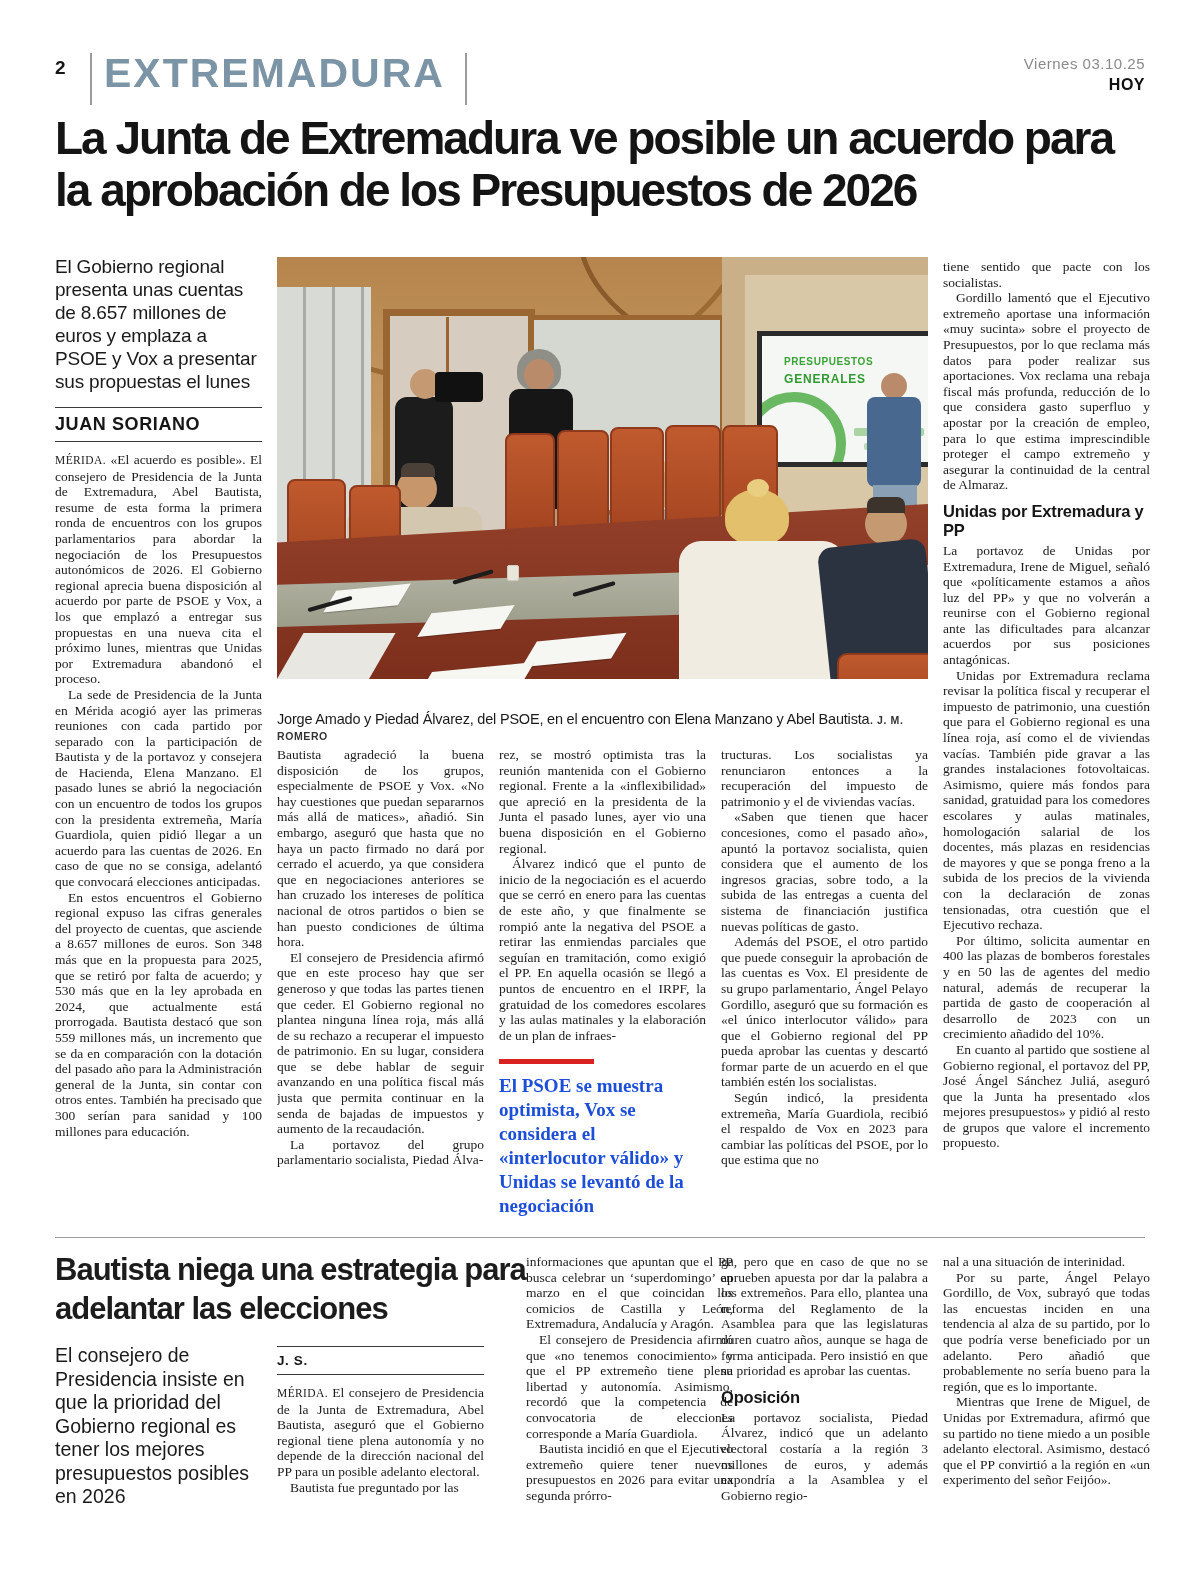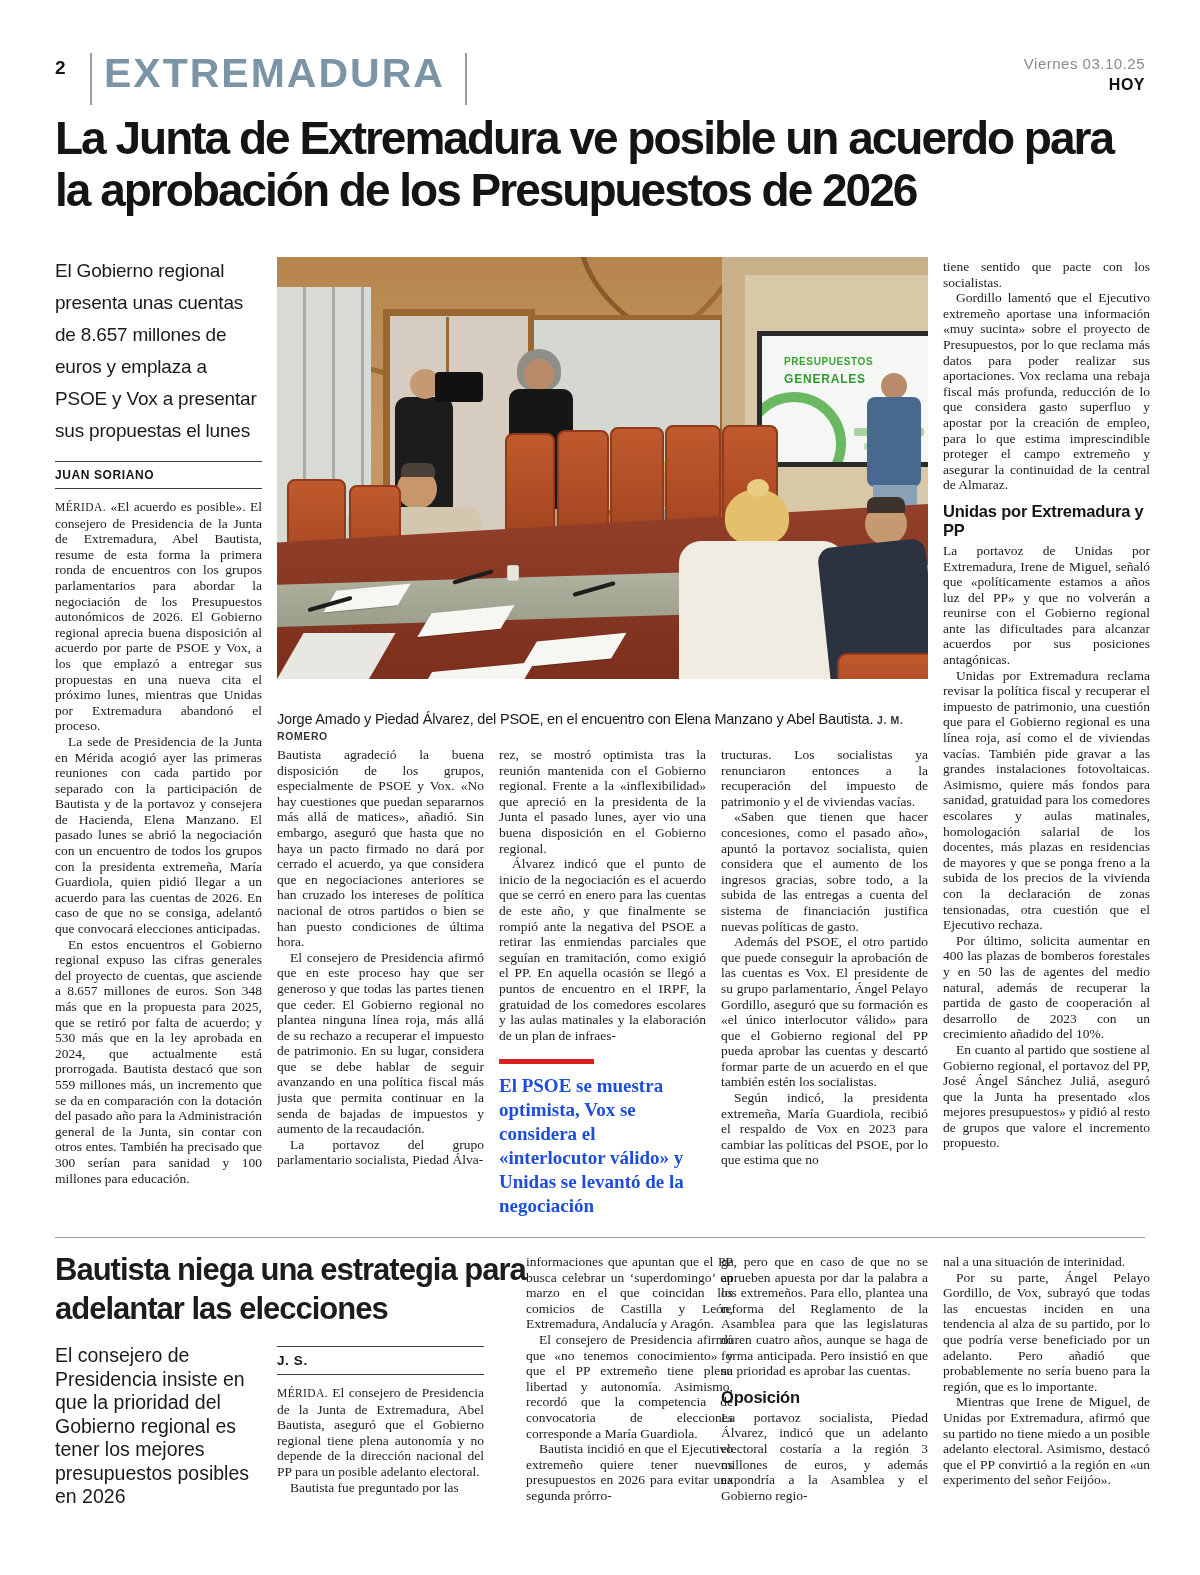--- a/index.html
+++ b/index.html
@@ -18,23 +18,23 @@
   
   .headline{left:55px;top:112px;width:1095px;font-size:46px;line-height:52px;font-weight:700;
             letter-spacing:-2px;color:#141414;}
   .b-headline{left:0;top:2px;width:480px;font-size:31px;line-height:39px;font-weight:700;
               letter-spacing:-1px;color:#1c1c1c;}
 
   
   .main{left:55px;top:255px;width:1090px;height:975px;}
   .bottom{left:55px;top:1248px;width:1090px;height:310px;}
   .col{width:207px;top:0;overflow:hidden;}
-  .standfirst{font-size:19px;line-height:32px;color:#1a1a1a;letter-spacing:-.2px;}
+  .standfirst{font-size:19px;line-height:23px;color:#1a1a1a;letter-spacing:-.2px;}
   .byline-box{border-top:1px solid #3a3a3a;border-bottom:1px solid #3a3a3a;
-              padding:6px 0 6px;margin-top:14px;font-size:12px;font-weight:700;letter-spacing:.6px;}
+              padding:6px 0 6px;margin-top:14px;font-size:18px;font-weight:700;letter-spacing:.6px;}
   .bodytext{margin-top:10px;}
   .bodytext p{font-family:"Liberation Serif", serif;font-size:13.5px;line-height:15.6px;
               text-align:justify;margin:0;color:#1b1b1b;hyphens:auto;}
   .bodytext p + p{text-indent:13px;}
   .bodytext p.cont{text-indent:0;}
   .sc{font-size:11.5px;letter-spacing:.4px;}
   .subhead{font-size:16.5px;font-weight:700;margin:9px 0 3px;letter-spacing:-.2px;}
 
   
   .pq-bar{width:95px;height:5px;background:#d92121;margin:16px 0 10px;}

